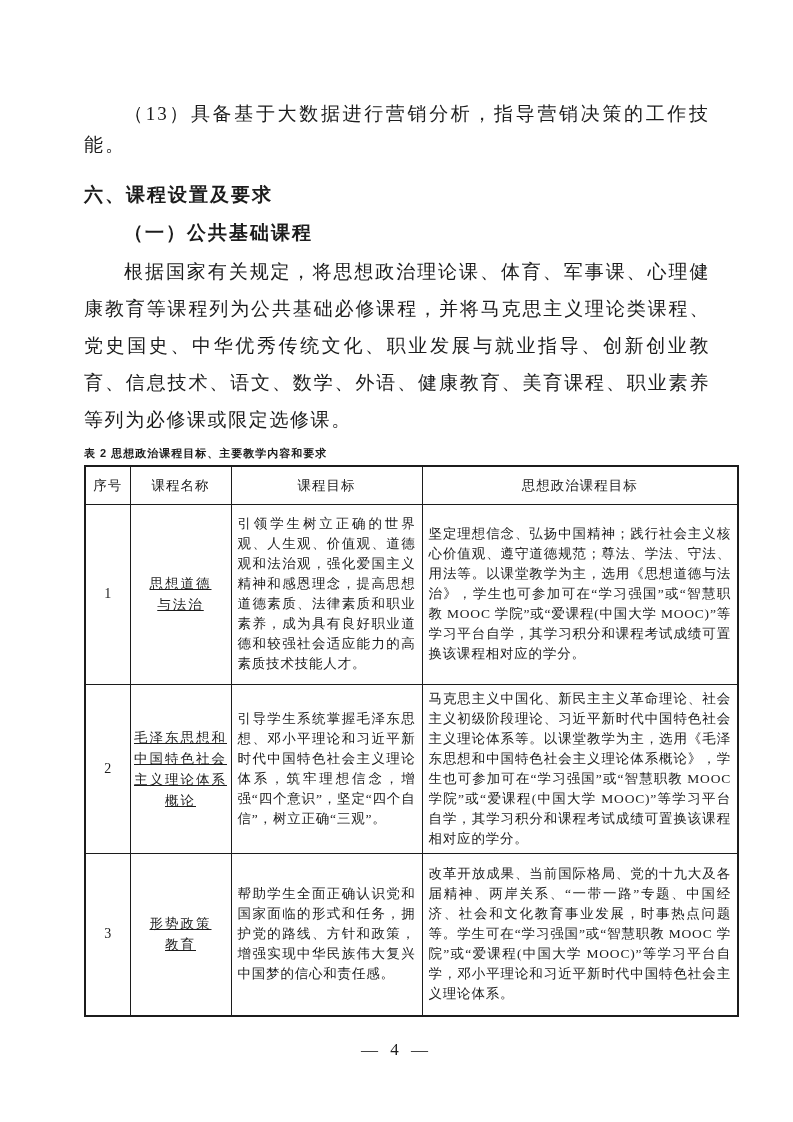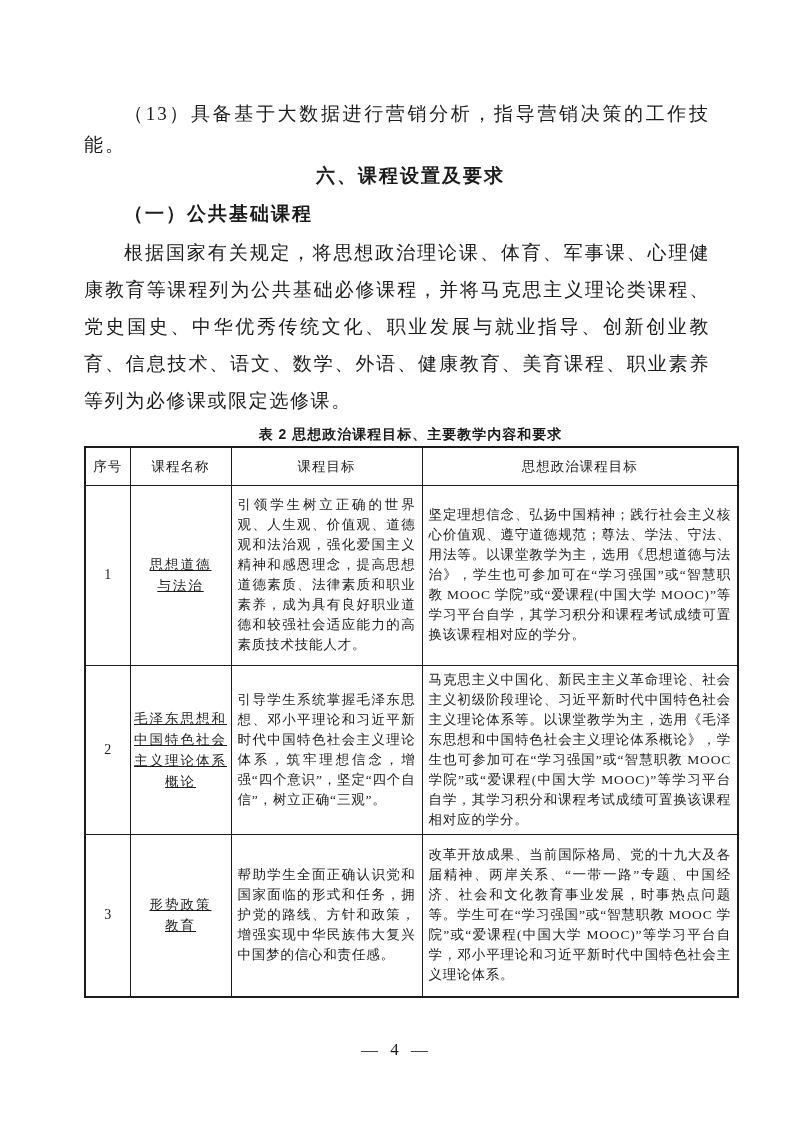--- a/index.html
+++ b/index.html
@@ -18,52 +18,51 @@
     padding: 98px 56px 0 84px;
   }
   .para {
     font-size: 19px;
     line-height: 31px;
     letter-spacing: 2px;
     text-indent: 40px;
     text-align: justify;
     width: 626px;
   }
-  .para-13 { margin-bottom: 0; }
+  .para-13 { margin-bottom: 19px; }
   .heading-1 {
     font-family: "Liberation Sans", "DejaVu Sans", sans-serif;
     font-weight: bold;
     font-size: 19px;
     line-height: 31px;
     letter-spacing: 2px;
     margin-bottom: 7px;
-    text-align: center;
   }
   .para-intro { margin-bottom: 5px; }
   .heading-2 {
     font-family: "Liberation Sans", "DejaVu Sans", sans-serif;
     font-weight: bold;
     font-size: 19px;
     line-height: 31px;
     letter-spacing: 2px;
     text-indent: 40px;
     margin-bottom: 5px;
   }
   .para-basic {
     line-height: 37px;
     letter-spacing: 1.6px;
     margin-bottom: 7px;
   }
   .table-wrap { width: 653px; }
   .table-caption {
     font-family: "Liberation Sans", "DejaVu Sans", sans-serif;
     font-weight: bold;
-    font-size: 14px;
+    font-size: 11px;
     line-height: 17px;
-    text-align: center;
+    text-align: left;
     letter-spacing: 1px;
     margin-bottom: 3px;
   }
   table.course-table {
     width: 653px;
     table-layout: fixed;
     border-collapse: collapse;
     border: 2px solid #1c1c1c;
   }
   table.course-table td, table.course-table th {

